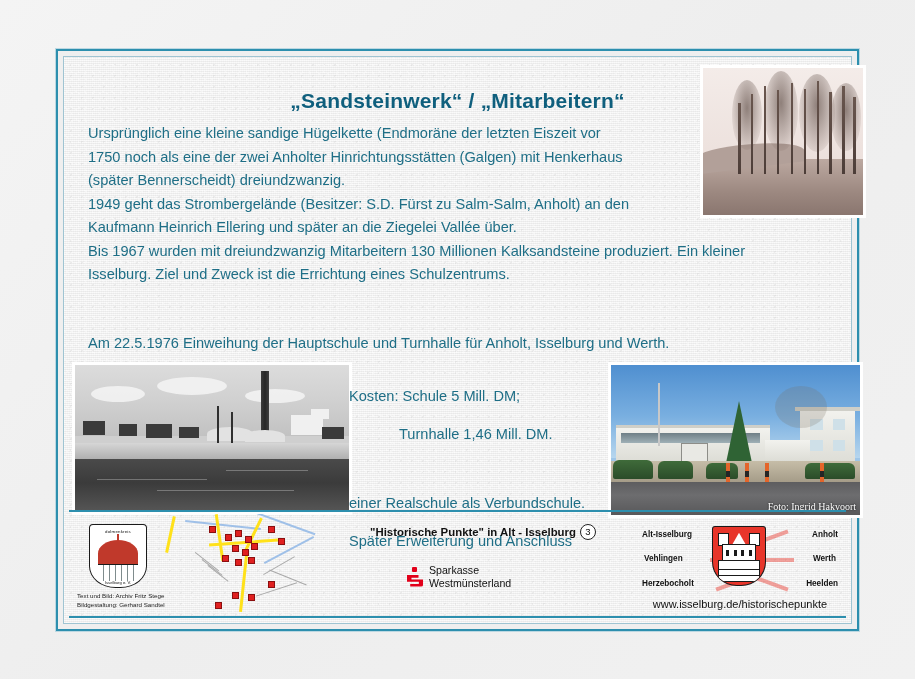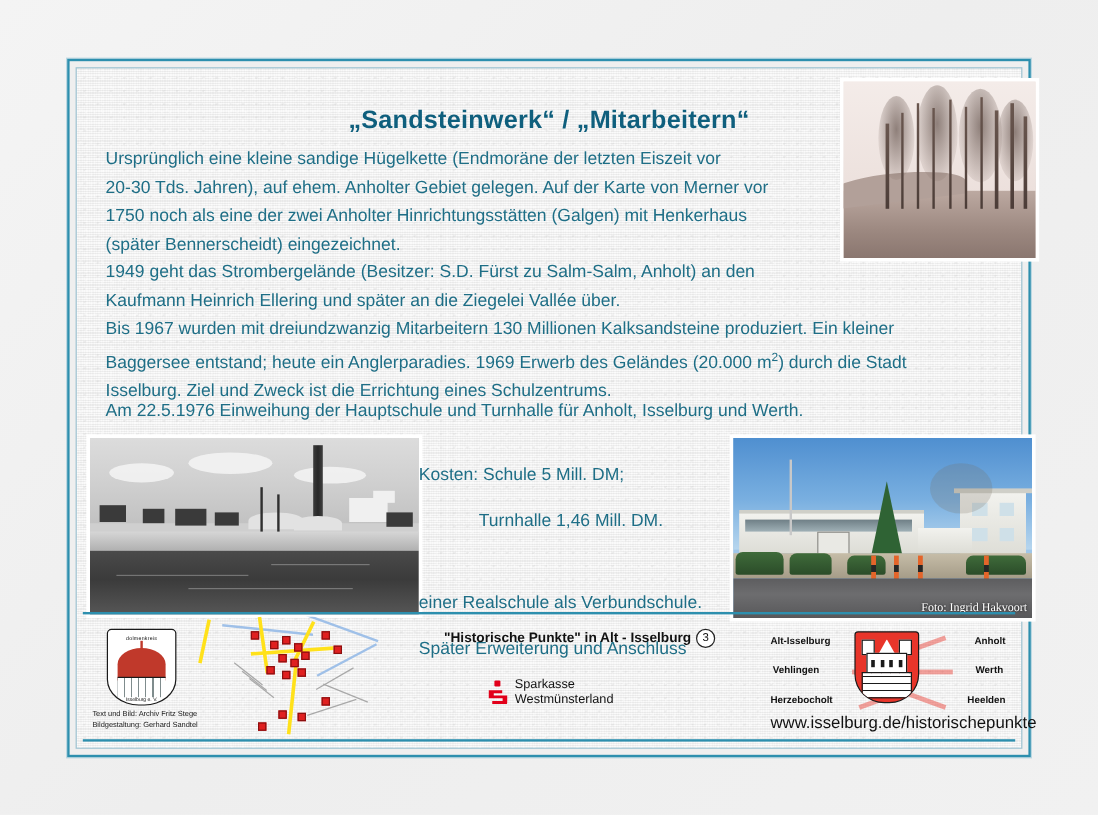--- a/index.html
+++ b/index.html
@@ -285,21 +285,21 @@
     background: repeating-linear-gradient(0deg,#fff 0 5px,#1a1a1a 5px 5.8px),
                 repeating-linear-gradient(90deg,#fff 0 7px,#1a1a1a 7px 7.8px);
     border:1px solid #1a1a1a;
   }
   .ray {
     position:absolute; background: rgba(232,53,42,.45); height: 4px;
     transform-origin: left center;
   }
   .site-url {
     position:absolute; left: 0; right: 0; bottom: 4px;
-    text-align:center; font-size: 14px; color:#111;
+    text-align:center; font-size: 11px; color:#111;
   }
 </style>
 </head>
 <body>
 
 <div id="root">
 
   <div class="poster">
     <div class="poster-inner">
       <div class="paper-noise"></div>
@@ -323,29 +323,25 @@
           <div class="trunk" style="left:63%;height:58%;"></div>
           <div class="trunk" style="left:71%;height:63%;"></div>
           <div class="trunk" style="left:79%;height:56%;"></div>
           <div class="trunk" style="left:87%;height:60%;"></div>
           <div class="trunk" style="left:94%;height:52%;"></div>
         </div>
       </div>
 
       <div class="body-block">
         <p>Ursprünglich eine kleine sandige Hügelkette (Endmoräne der letzten Eiszeit vor</p>
-        <p>20-30 Tds. Jahren), auf ehem. Anholter Gebiet gelegen. Auf der Karte von Merner vor</p>
         <p>1750 noch als eine der zwei Anholter Hinrichtungsstätten (Galgen) mit Henkerhaus</p>
-        <p>(später Bennerscheidt) eingezeichnet.</p>
+        <p>(später Bennerscheidt) dreiundzwanzig.</p>
         <p>1949 geht das Strombergelände (Besitzer: S.D. Fürst zu Salm-Salm, Anholt) an den</p>
         <p>Kaufmann Heinrich Ellering und später an die Ziegelei Vallée über.</p>
         <p>Bis 1967 wurden mit dreiundzwanzig Mitarbeitern 130 Millionen Kalksandsteine produziert. Ein kleiner</p>
-        <p>
-          <span>Baggersee entstand; heute ein Anglerparadies. 1969 Erwerb des Geländes (20.000 m</span><sup>2</sup><span>) durch die Stadt</span>
-        </p>
         <p>Isselburg. Ziel und Zweck ist die Errichtung eines Schulzentrums.</p>
       </div>
 
       <div class="highlight-line">Am 22.5.1976 Einweihung der Hauptschule und Turnhalle für Anholt, Isselburg und Werth.</div>
 
       <div class="img-frame" id="photo-works">
         <div class="works">
           <div class="sky"></div>
           <div class="cloud" style="left:6%;top:14%;width:54px;height:16px;"></div>
           <div class="cloud" style="left:30%;top:8%;width:70px;height:18px;"></div>

